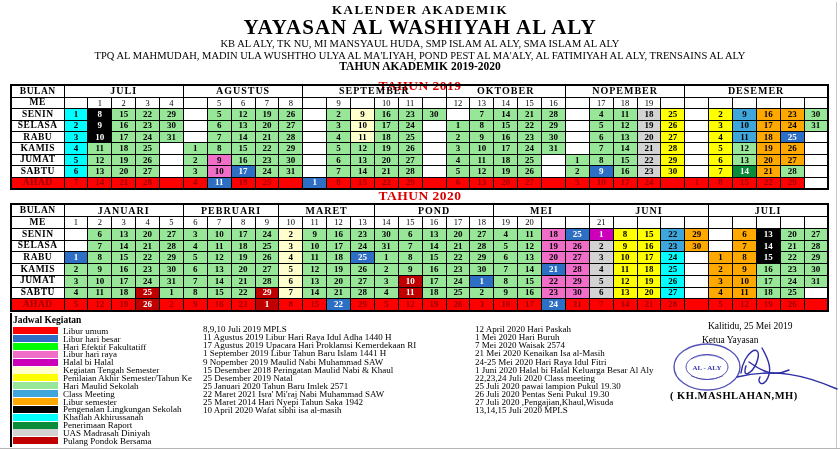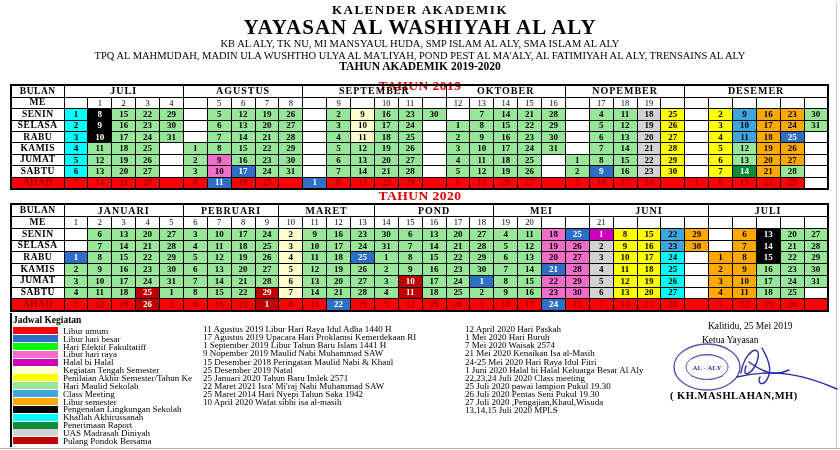--- a/index.html
+++ b/index.html
@@ -31,21 +31,21 @@
   .leg-row{display:flex;align-items:center;height:7.85px;}
   .leg-swatch{width:45px;height:7px;flex:0 0 45px;}
   .leg-label{margin-left:5px;font-size:9px;white-space:nowrap;}
   #left-rule{position:absolute;left:10px;top:313px;width:2px;height:134px;background:#000;}
   #right-rule{position:absolute;left:836px;top:2px;width:1px;height:446px;background:#c9c9c9;}
   #bottom-rule{position:absolute;left:0;top:448px;width:840px;height:1px;background:#b5b5b5;}
 
   .events{position:absolute;top:325px;font-size:9px;}
   .events .ev-line{height:8.15px;line-height:8.15px;white-space:nowrap;}
   #events1{left:203px;}
-  #events2{left:465px;}
+  #events2{left:475px;}
 
   #place-date{position:absolute;left:708px;top:321px;font-size:9.5px;white-space:nowrap;}
   #role{position:absolute;left:702px;top:335px;font-size:9.5px;white-space:nowrap;}
   #sig-svg{position:absolute;left:645px;top:339px;width:195px;height:58px;}
   #sig-name{position:absolute;left:670px;top:390px;font-size:10.5px;font-weight:bold;letter-spacing:0.5px;white-space:nowrap;}
 </style>
 </head>
 <body>
 
 <div class="hdr">
@@ -780,20 +780,21 @@
       <span class="leg-swatch" style="background: rgb(211, 211, 211);"></span>
       <span class="leg-label">UAS Madrasah Diniyah</span>
     </div>
     <div class="leg-row">
       <span class="leg-swatch" style="background: rgb(192, 0, 0);"></span>
       <span class="leg-label">Pulang Pondok Bersama</span>
     </div>
   </div>
 
 <div class="events" id="events1">
+    <div class="ev-line">8,9,10 Juli 2019 MPLS</div>
     <div class="ev-line">11 Agustus 2019 Libur Hari Raya Idul Adha 1440 H</div>
     <div class="ev-line">17 Agustus 2019 Upacara Hari Proklamsi Kemerdekaan RI</div>
     <div class="ev-line">1 September 2019 Libur Tahun Baru Islam 1441 H</div>
     <div class="ev-line">9 Nopember 2019 Maulid Nabi Muhammad SAW</div>
     <div class="ev-line">15 Desember 2018 Peringatan Maulid Nabi &amp; Khaul</div>
     <div class="ev-line">25 Desember 2019 Natal</div>
     <div class="ev-line">25 Januari 2020 Tahun Baru Imlek 2571</div>
     <div class="ev-line">22 Maret 2021 Isra' Mi'raj Nabi Muhammad SAW</div>
     <div class="ev-line">25 Maret 2014 Hari Nyepi Tahun Saka 1942</div>
     <div class="ev-line">10 April 2020  Wafat sibhi isa al-masih</div>

